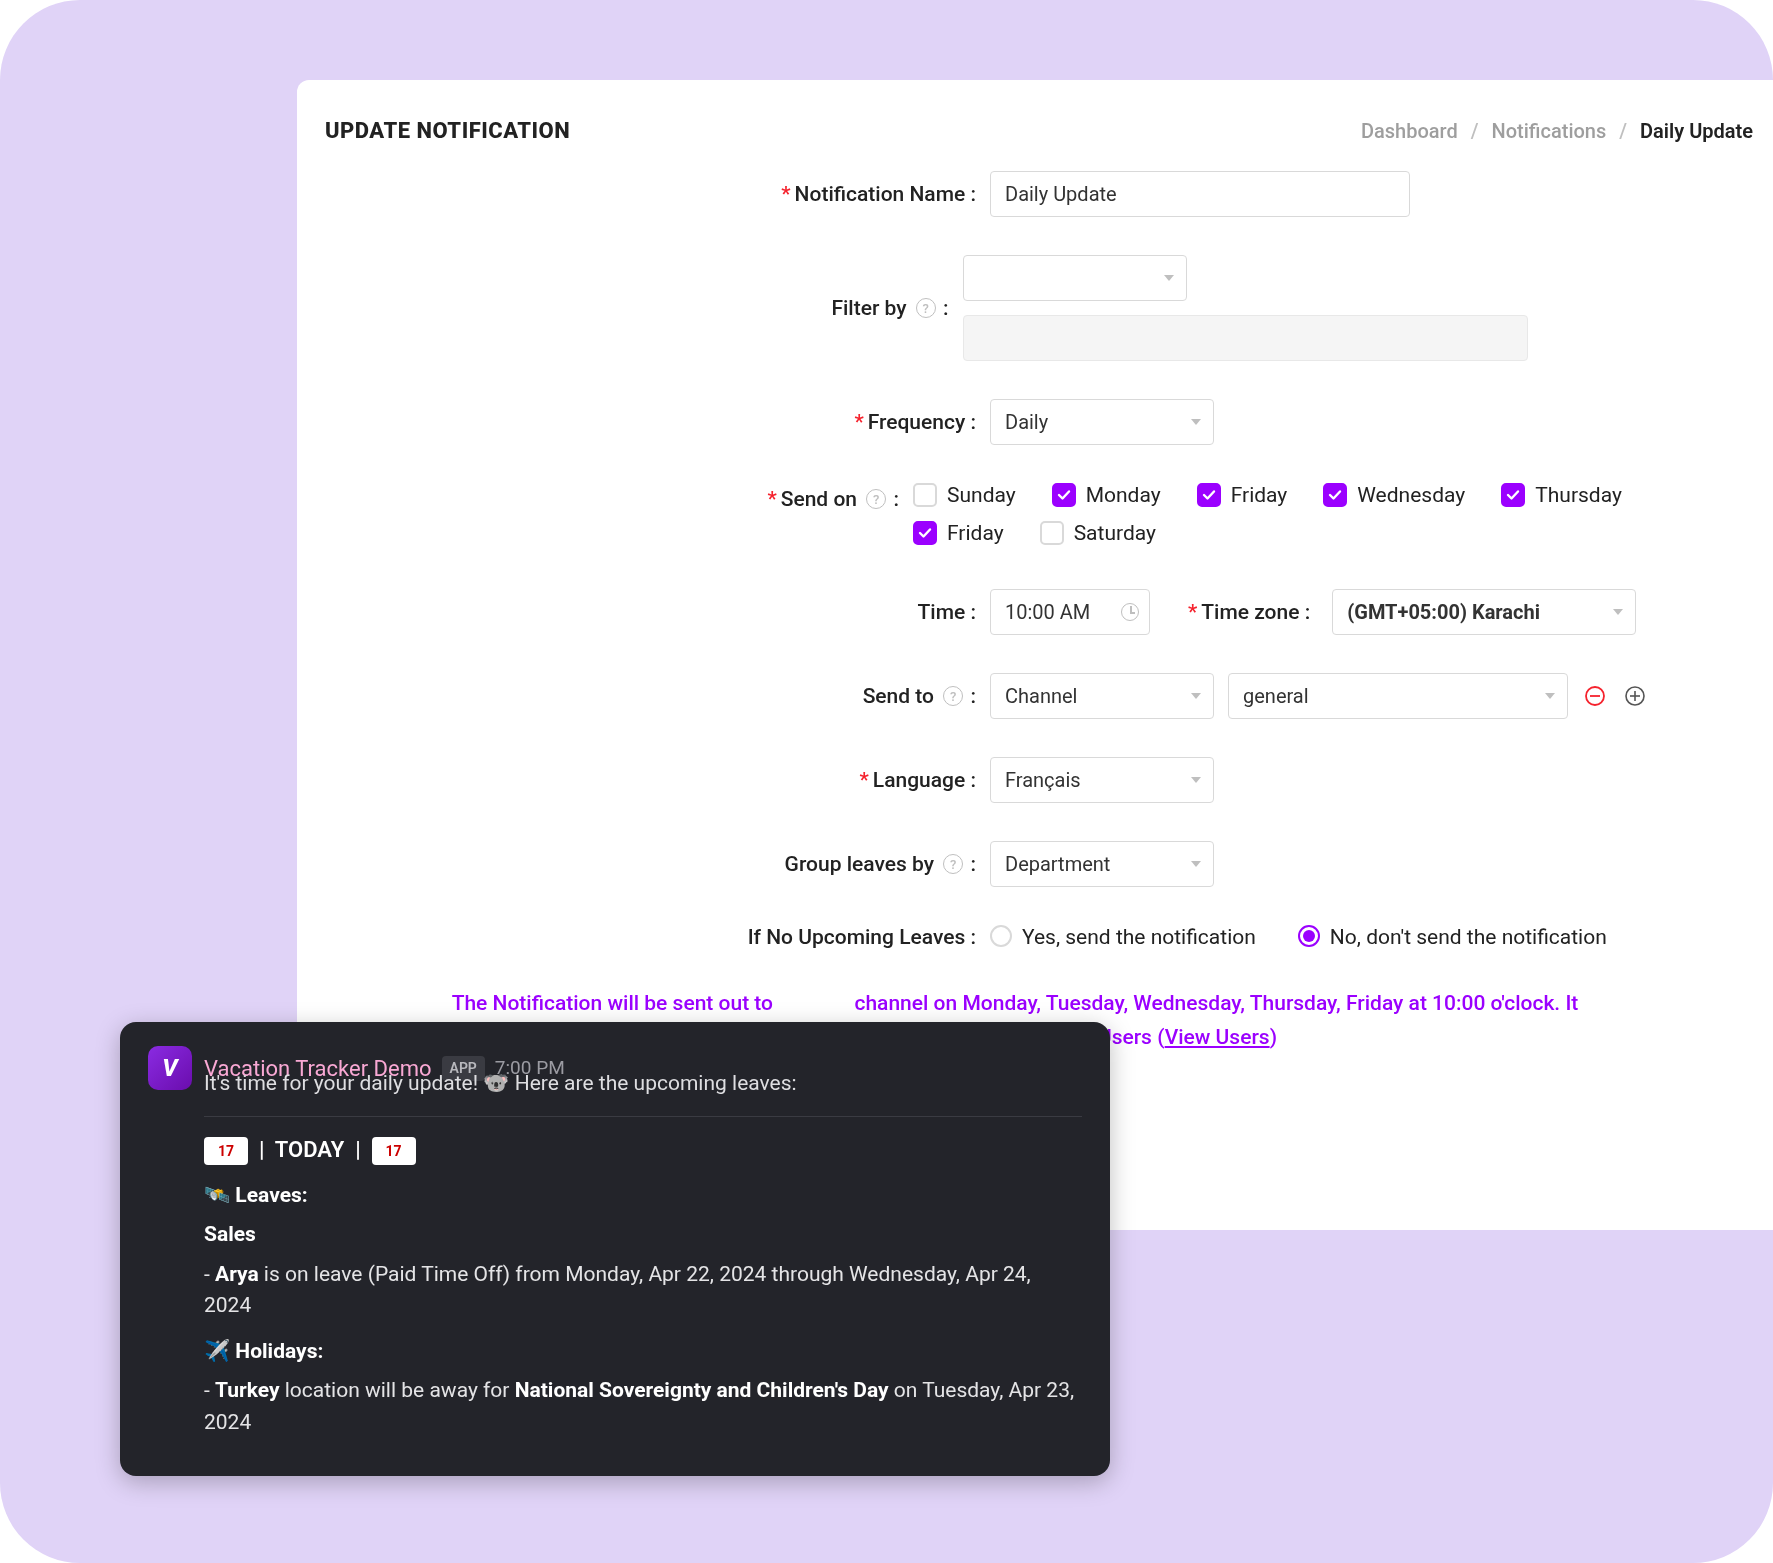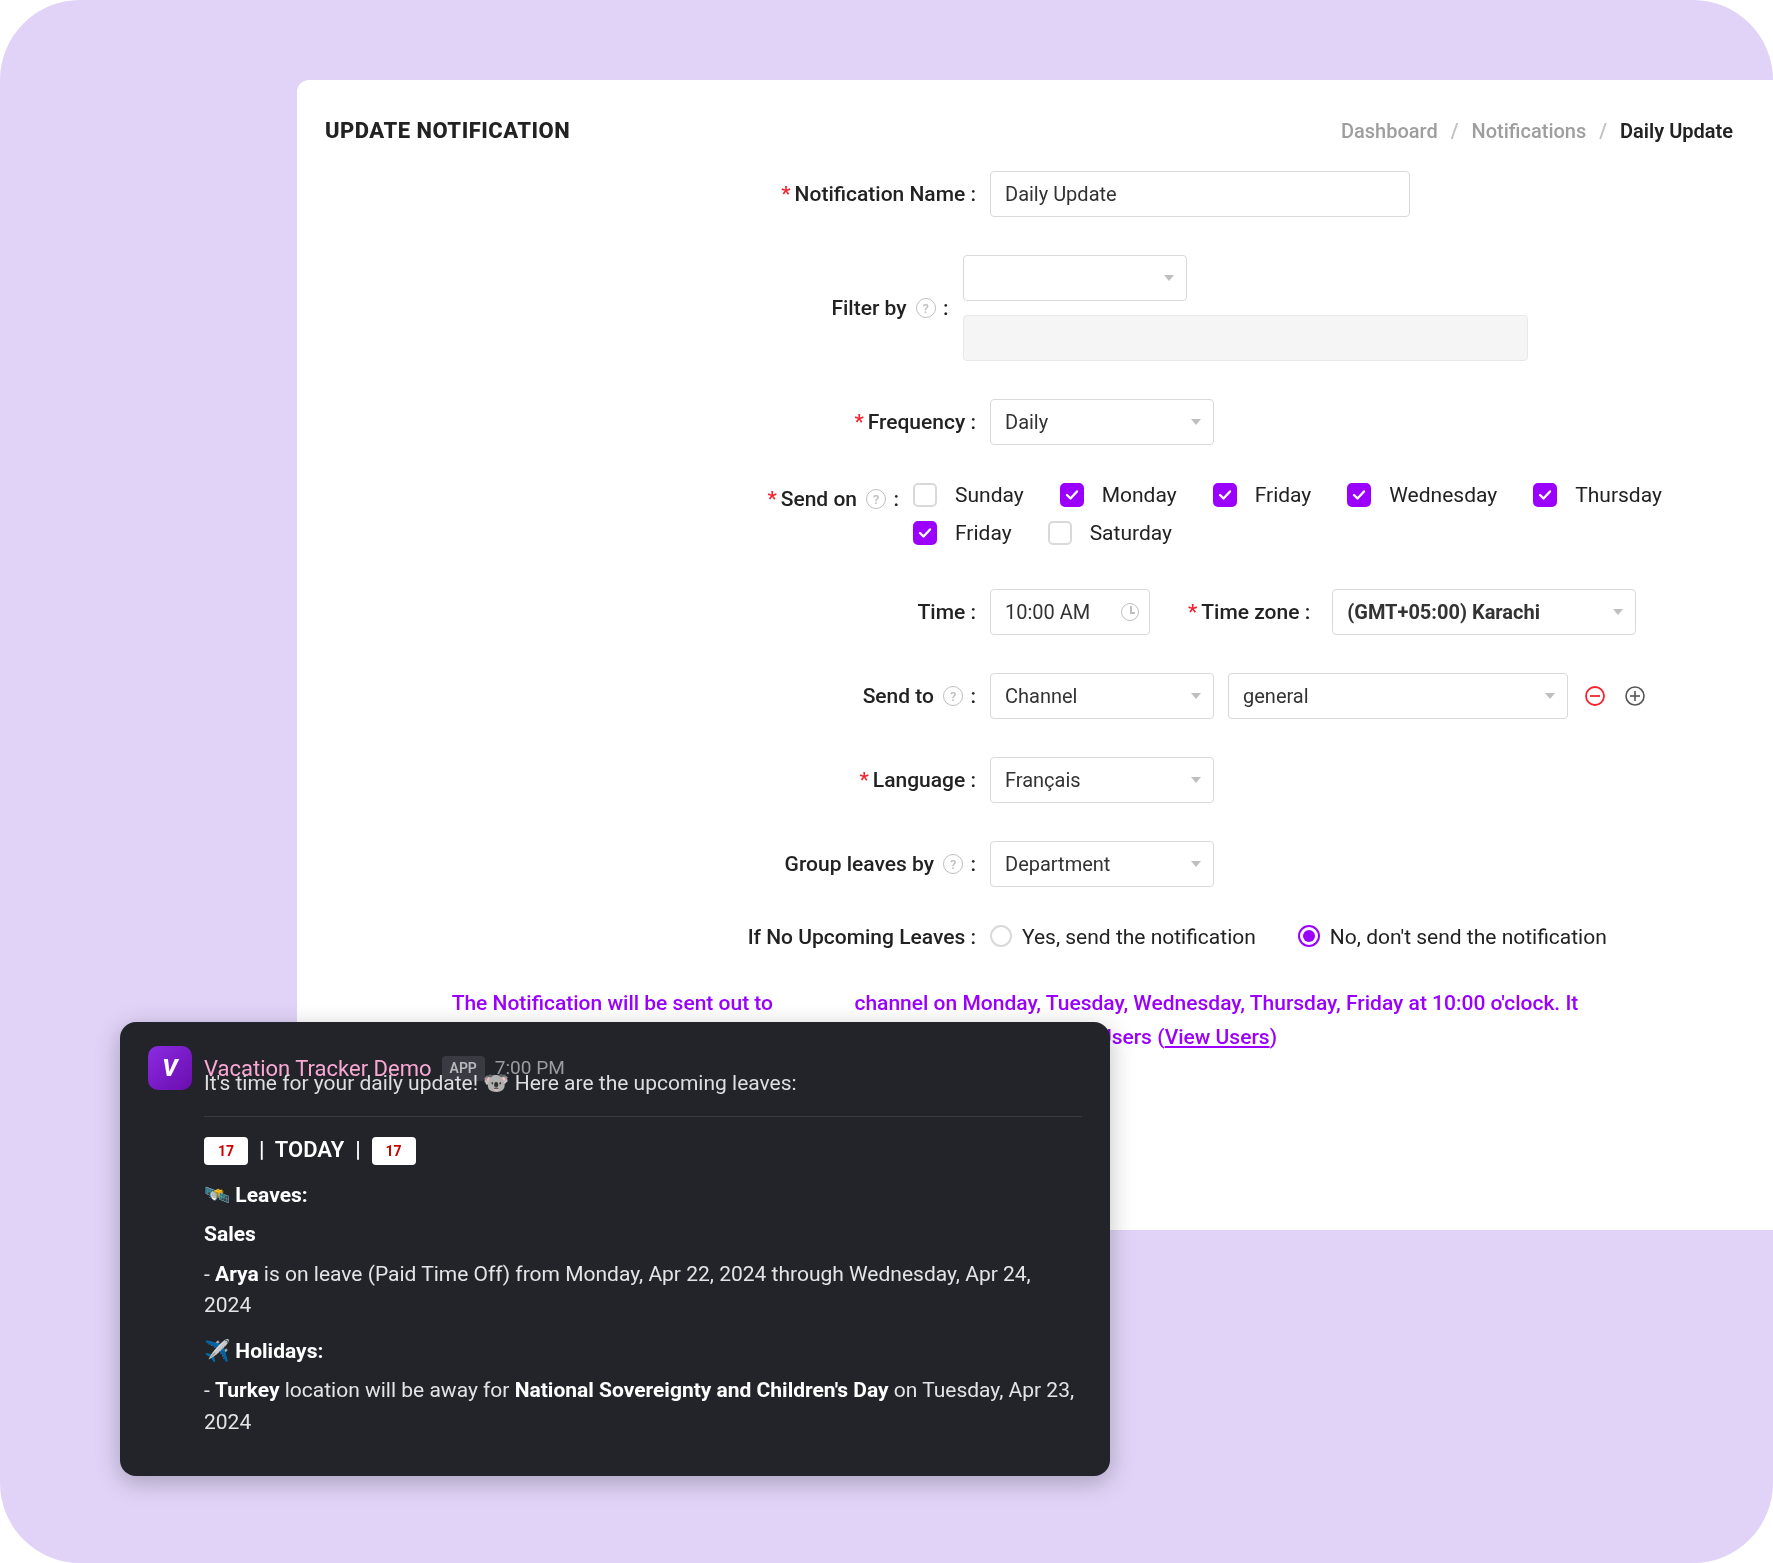--- a/index.html
+++ b/index.html
@@ -25,21 +25,21 @@
     background: #fff;
     border-radius: 12px 0 0 12px;
     padding: 38px 0 60px 0;
     height: 1150px;
     overflow: hidden;
   }
   .panel-header {
     display: flex;
     justify-content: space-between;
     align-items: center;
-    padding: 0 40px 28px 28px;
+    padding: 0 20px 28px 28px;
   }
   .panel-title {
     font-size: 22px;
     font-weight: 800;
     letter-spacing: .5px;
     color: #222;
   }
   .breadcrumb {
     font-size: 20px;
     color: #9e9e9e;
@@ -130,21 +130,21 @@
     margin: 0 8px 0 24px;
   }
   .tz-select { width: 304px; font-weight: bold; }
   .chk {
     display: inline-flex;
     align-items: center;
     margin-right: 22px;
     margin-bottom: 6px;
     font-size: 21px;
     color: #222;
-    gap: 18px;
+    gap: 10px;
   }
   .chk-box {
     width: 24px; height: 24px;
     border: 2px solid #d9d9d9;
     border-radius: 5px;
     display: inline-flex;
     align-items: center;
     justify-content: center;
     background: #fff;
   }

